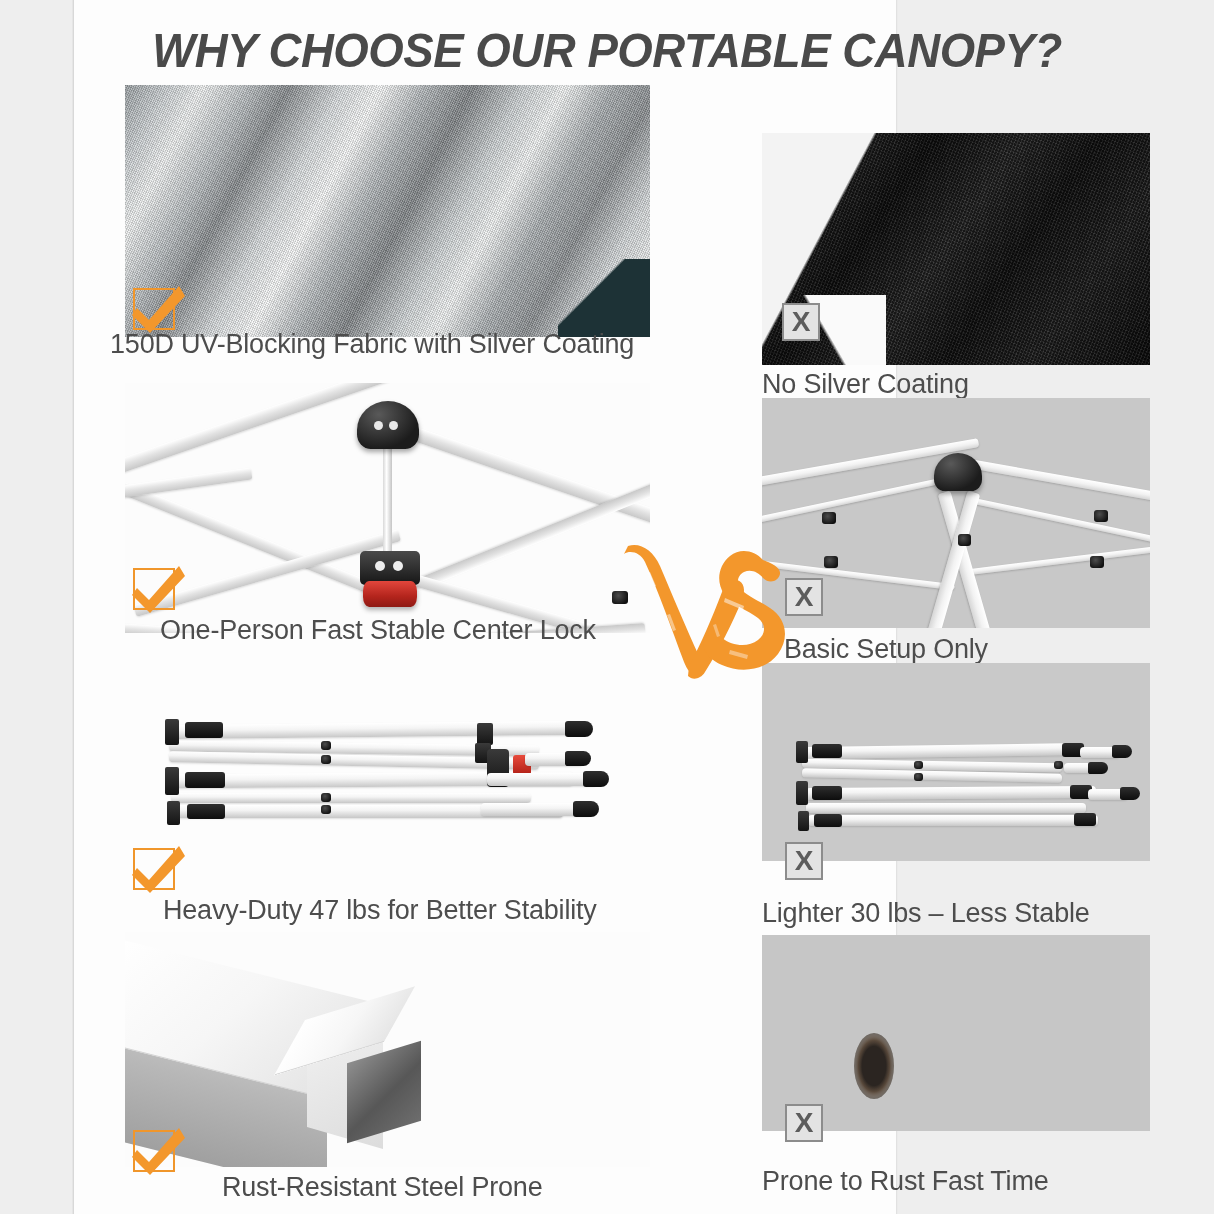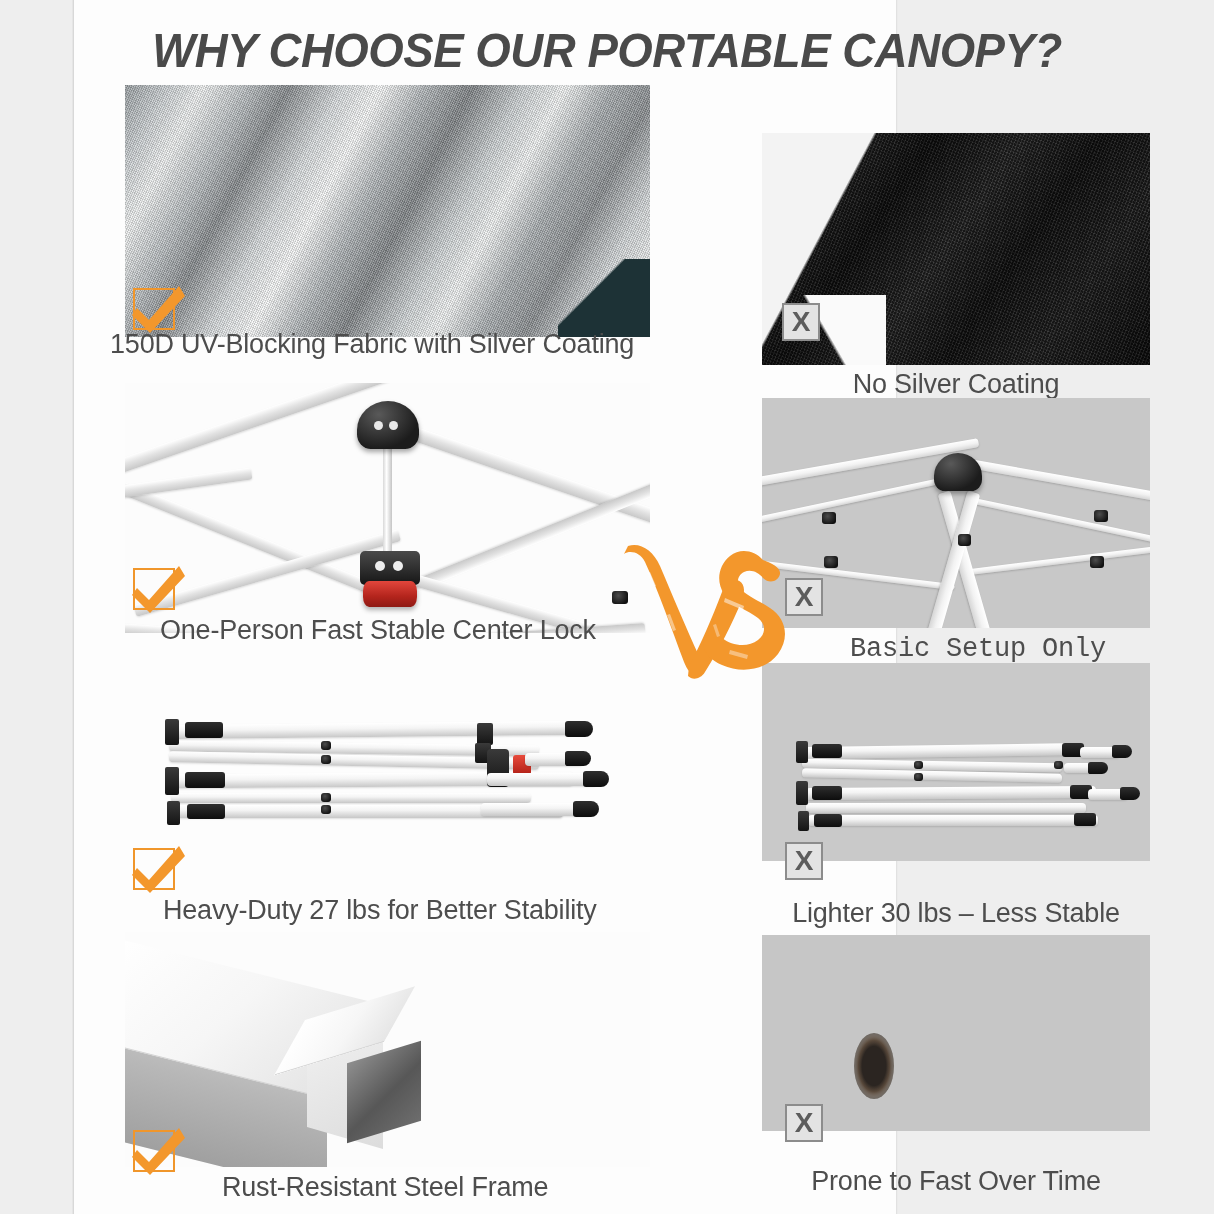--- a/index.html
+++ b/index.html
@@ -73,21 +73,21 @@
 
   
   .caption {
     position: absolute;
     font-size: 27px;
     color: #4d4d4d;
     white-space: nowrap;
     letter-spacing: -0.2px;
   }
   .caption.left  { text-align: left; }
-  .caption.right { text-align: center; }
+  .caption.right { }
 
   
   .check-badge {
     position: absolute;
     width: 42px;
     height: 42px;
     border: 2px solid #f0962b;
     box-sizing: border-box;
     z-index: 6;
   }
@@ -346,37 +346,37 @@
     <div class="joint" style="left:196px; top:100px; width:10px; height:9px;"></div>
     <div class="joint" style="left:196px; top:138px; width:10px; height:9px;"></div>
     <div class="joint" style="left:196px; top:150px; width:10px; height:9px;"></div>
   </div>
 </div>
 <div class="check-badge" style="left:133px; top:848px;">
   <svg width="56" height="56" viewBox="0 0 56 56">
     <path d="M8 30 L20 42 L50 8 L56 18 L21 55 L3 37 Z" fill="#f3972c"></path>
   </svg>
 </div>
-<div class="caption left" style="left:163px; top:895px; width:580px;">Heavy-Duty 27 lbs for Better Stability</div>
+<div class="caption left" style="left:163px; top:895px; width:580px;">Heavy-Duty 47 lbs for Better Stability</div>
 
 <div class="panel" style="left:125px; top:932px; width:525px; height:235px;">
   <div class="photo tube-scene">
     <div class="tube-side" style="left:-10px; top:28px; width:212px; height:180px; transform:skewY(14deg); transform-origin:left top;"></div>
     <div class="tube-top" style="left:-10px; top:6px; width:270px; height:108px; transform:skewY(14deg) skewX(-36deg); transform-origin:left top;"></div>
     <div class="tube-face" style="left:182px; top:98px; width:76px; height:108px; transform:skewY(16deg);"></div>
     <div class="tube-hole" style="left:222px; top:120px; width:74px; height:80px; transform:skewY(-17deg);"></div>
     <div class="tube-top" style="left:180px; top:88px; width:110px; height:46px; transform:skewY(-17deg) skewX(-34deg); transform-origin:left top;"></div>
   </div>
 </div>
 <div class="check-badge" style="left:133px; top:1130px;">
   <svg width="56" height="56" viewBox="0 0 56 56">
     <path d="M8 30 L20 42 L50 8 L56 18 L21 55 L3 37 Z" fill="#f3972c"></path>
   </svg>
 </div>
-<div class="caption left" style="left:222px; top:1172px; width:580px;">Rust-Resistant Steel Frame</div>
+<div class="caption left" style="left:222px; top:1172px; width:580px;">Rust-Resistant Steel Prone</div>
 
 <div class="panel" style="left:762px; top:133px; width:388px; height:232px;">
   <div class="photo black-fabric"></div>
 </div>
 <div class="x-badge" style="left:782px; top:303px;">X</div>
 <div class="caption right" style="left:762px; top:369px; width:388px;">No Silver Coating</div>
 
 <div class="panel" style="left:762px; top:398px; width:388px; height:230px;">
   <div class="photo frame-scene gray">
     <div class="strut" style="left:-10px; top:80px; width:230px; height:9px; transform:rotate(-10deg); transform-origin:left center;"></div>
@@ -389,21 +389,21 @@
     <div class="strut" style="left:212px; top:88px; width:230px; height:13px; transform:rotate(106deg); transform-origin:left center;"></div>
     <div class="hub" style="left:172px; top:55px; width:48px; height:38px;"></div>
     <div class="joint" style="left:60px; top:114px; width:14px; height:12px;"></div>
     <div class="joint" style="left:62px; top:158px; width:14px; height:12px;"></div>
     <div class="joint" style="left:196px; top:136px; width:13px; height:12px;"></div>
     <div class="joint" style="left:332px; top:112px; width:14px; height:12px;"></div>
     <div class="joint" style="left:328px; top:158px; width:14px; height:12px;"></div>
   </div>
 </div>
 <div class="x-badge" style="left:785px; top:578px;">X</div>
-<div class="caption right" style="left:784px; top:634px; width:388px;font-family:Liberation Mono, monospace;">Basic Setup Only</div>
+<div class="caption right" style="left:784px; top:634px; width:388px;">Basic Setup Only</div>
 
 <div class="panel" style="left:762px; top:663px; width:388px; height:198px;">
   <div class="photo bars-scene gray">
     <div class="bar" style="left:42px; top:82px; width:280px; height:12px; transform:rotate(-0.8deg);"></div>
     <div class="cap" style="left:50px; top:81px; width:30px; height:14px;"></div>
     <div class="cap" style="left:300px; top:80px; width:22px; height:14px;"></div>
     <div class="bar" style="left:318px; top:84px; width:40px; height:11px;"></div>
     <div class="cap" style="left:350px; top:82px; width:20px; height:13px; border-radius:3px 7px 7px 3px;"></div>
     <div class="bar" style="left:40px; top:98px; width:260px; height:9px; transform:rotate(1deg);"></div>
     <div class="bar" style="left:40px; top:108px; width:260px; height:9px; transform:rotate(1.2deg);"></div>
@@ -429,21 +429,21 @@
 <div class="x-badge" style="left:785px; top:842px;">X</div>
 <div class="caption right" style="left:762px; top:898px; width:388px;">Lighter 30 lbs – Less Stable</div>
 
 <div class="panel" style="left:762px; top:935px; width:388px; height:196px;">
   <div class="photo pipe-scene">
     <div class="pipe-body" style="left:96px; top:52px; width:330px; height:64px; transform:rotate(-11deg); transform-origin:left center;"></div>
     <div class="pipe-end" style="left:92px; top:98px; width:40px; height:66px;"></div>
   </div>
 </div>
 <div class="x-badge" style="left:785px; top:1104px;">X</div>
-<div class="caption right" style="left:762px; top:1166px; width:388px;">Prone to Fast Over Time</div>
+<div class="caption right" style="left:762px; top:1166px; width:388px;">Prone to Rust Fast Time</div>
 
 <div class="vs-mark">
   <svg width="170" height="160" viewBox="0 0 170 160">
     <title>VS</title>
 
     <path d="M4 16 C10 12 20 14 25 24 C38 52 52 92 64 124
              C68 134 74 140 79 136 C84 132 82 124 79 118
              C66 90 52 56 40 28 C33 12 20 4 8 8 Z" fill="#f3972c"></path>
     <path d="M68 138 C72 142 80 142 85 134 C100 110 112 86 122 62
              C126 52 124 44 117 42 C110 40 105 46 102 54

